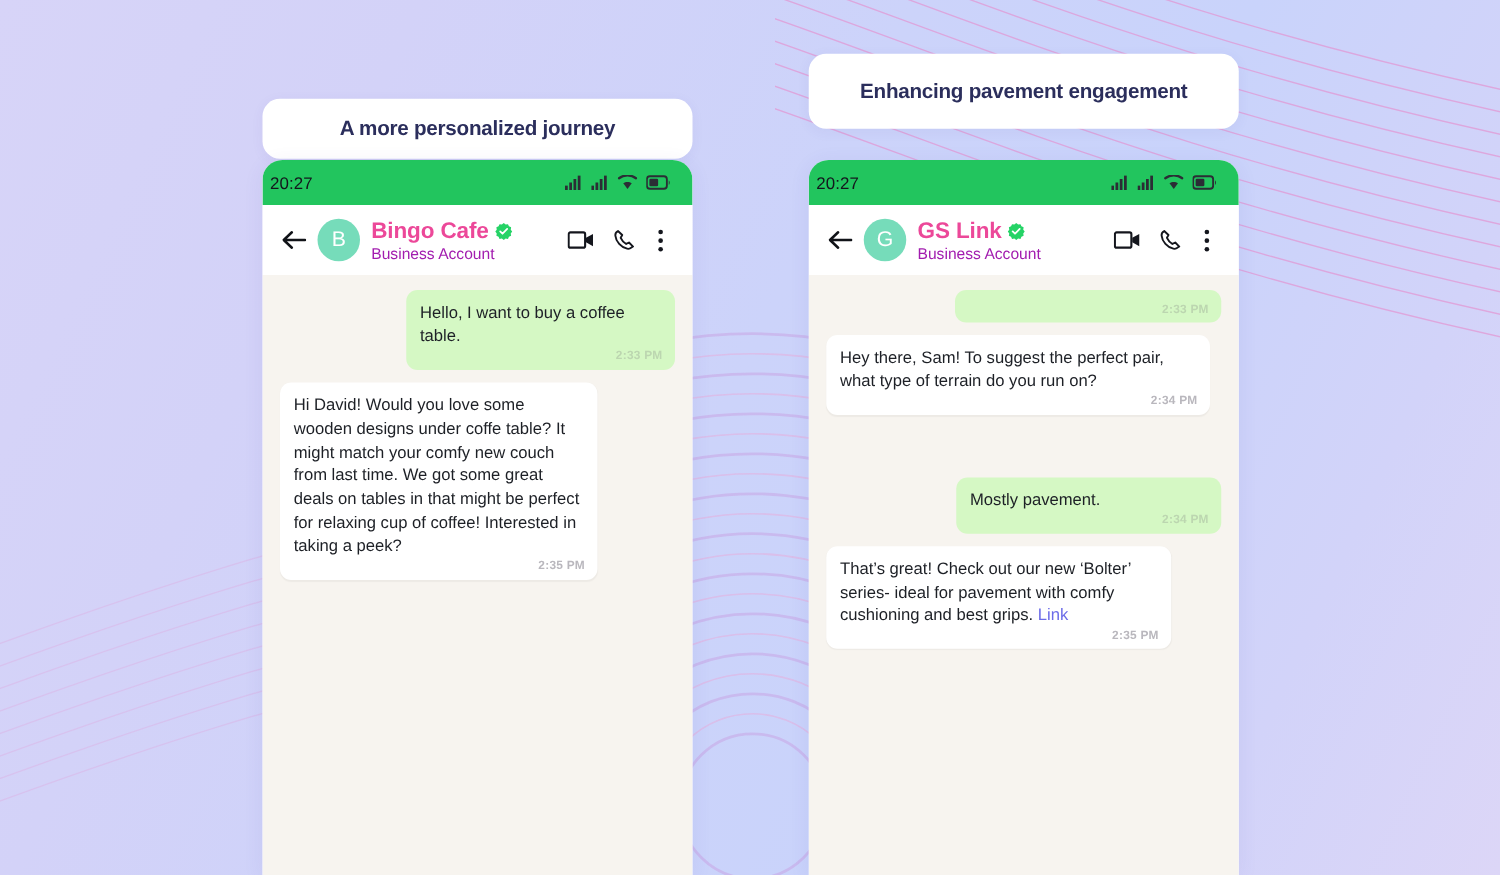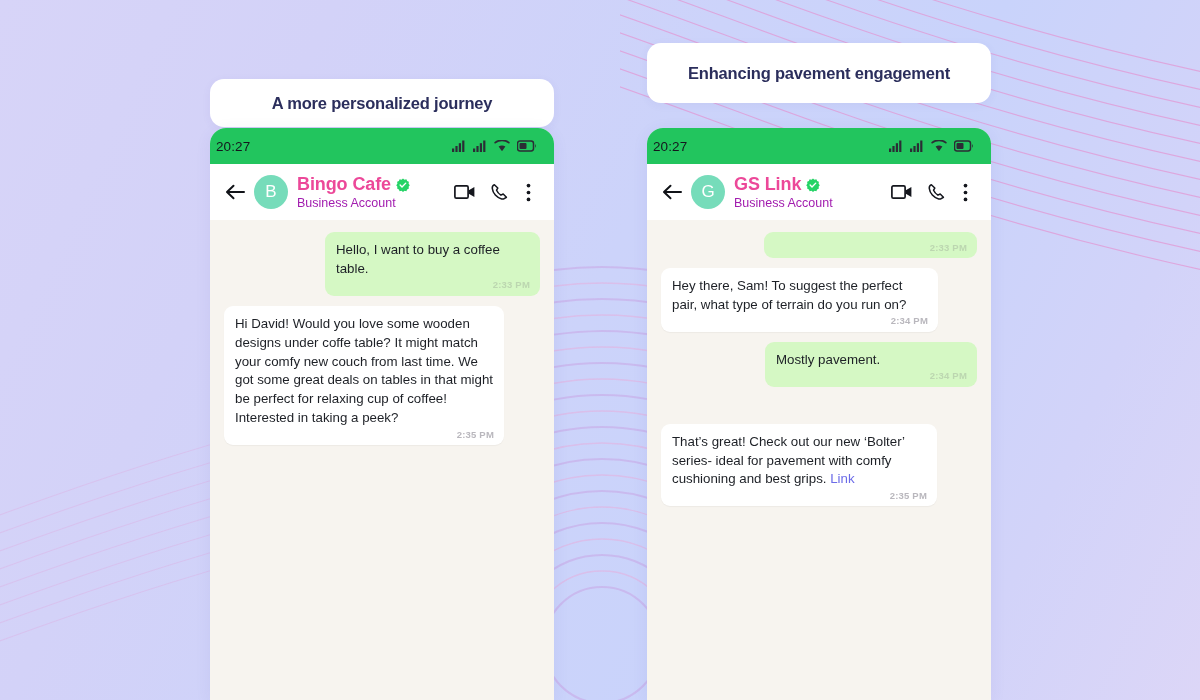--- a/index.html
+++ b/index.html
@@ -213,25 +213,25 @@
     letter-spacing: .2px;
     white-space: nowrap;
     font-weight: bold;
   }
   .bubble.out .time { color: #bcd6b0; }
 
   .link-text { color: #6c6ce8; }
 
   
   .w-215 { width: 215px; }
-  .w-278 { width: 280px; }
+  .w-278 { width: 254px; }
   .w-213 { width: 213px; }
-  .w-277 { width: 277px; }
-  .w-212 { width: 212px; }
-  .w-276 { width: 276px; margin-top: 27px; }
+  .w-277 { width: 307px; }
+  .w-212 { width: 212px; margin-top: 40px; }
+  .w-276 { width: 276px; }
 </style>
 </head>
 <body>
 
 <div id="stage">
 
   <svg class="deco" id="rings-svg" viewBox="0 0 545 545">
     <g fill="none" stroke="#c9a4e4" stroke-width="2.2" opacity="0.55">
       <circle cx="272" cy="400" r="58"></circle>
       <circle cx="272" cy="400" r="90"></circle>

